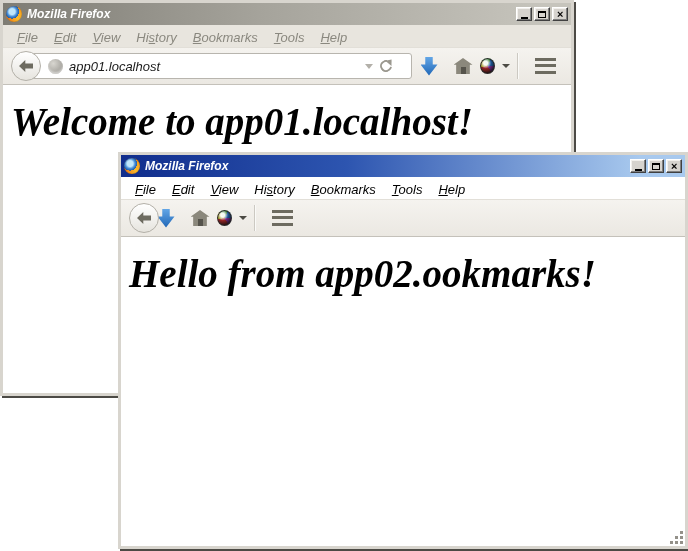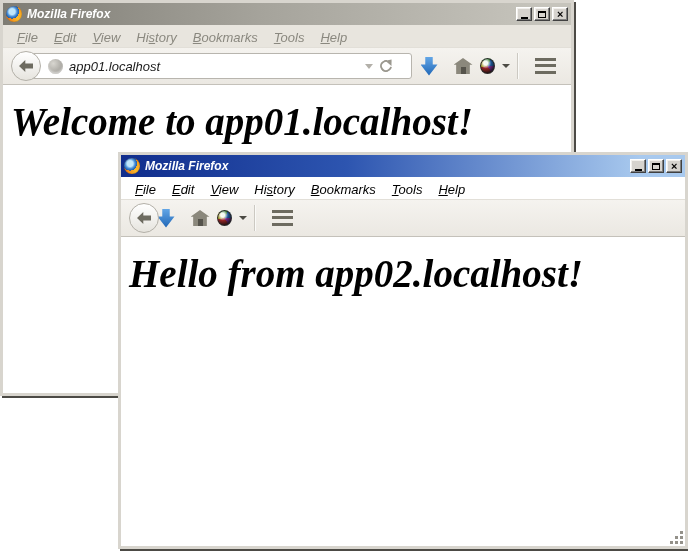--- a/index.html
+++ b/index.html
@@ -257,18 +257,18 @@
       <span class="tool-btn addon-btn">
         <span class="lens-icon"></span>
         <span class="caret-small"></span>
       </span>
       <span class="nav-sep"></span>
       <span class="tool-btn menu-btn">
           <span class="hamburger"></span>
         </span>
     </div>
     <div class="content">
-      <h1 class="page-h1">Hello from app02.localhost!</h1>
+      <h1 class="page-h1">Hello from app02.ookmarks!</h1>
       <span class="resize-grip"></span>
     </div>
   </div>
 
 </div>
 
 </body></html>

